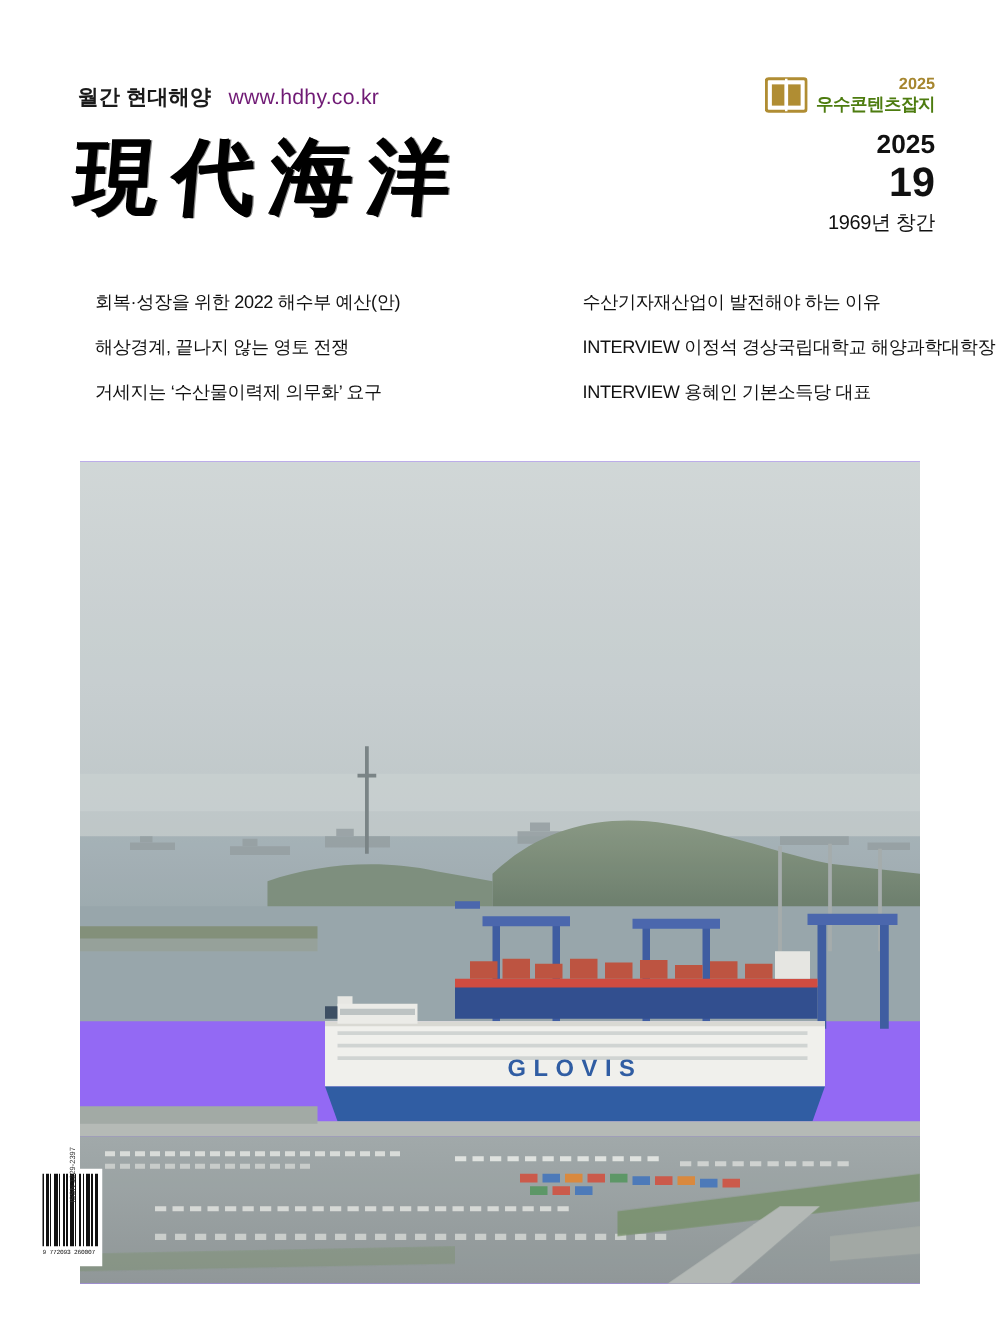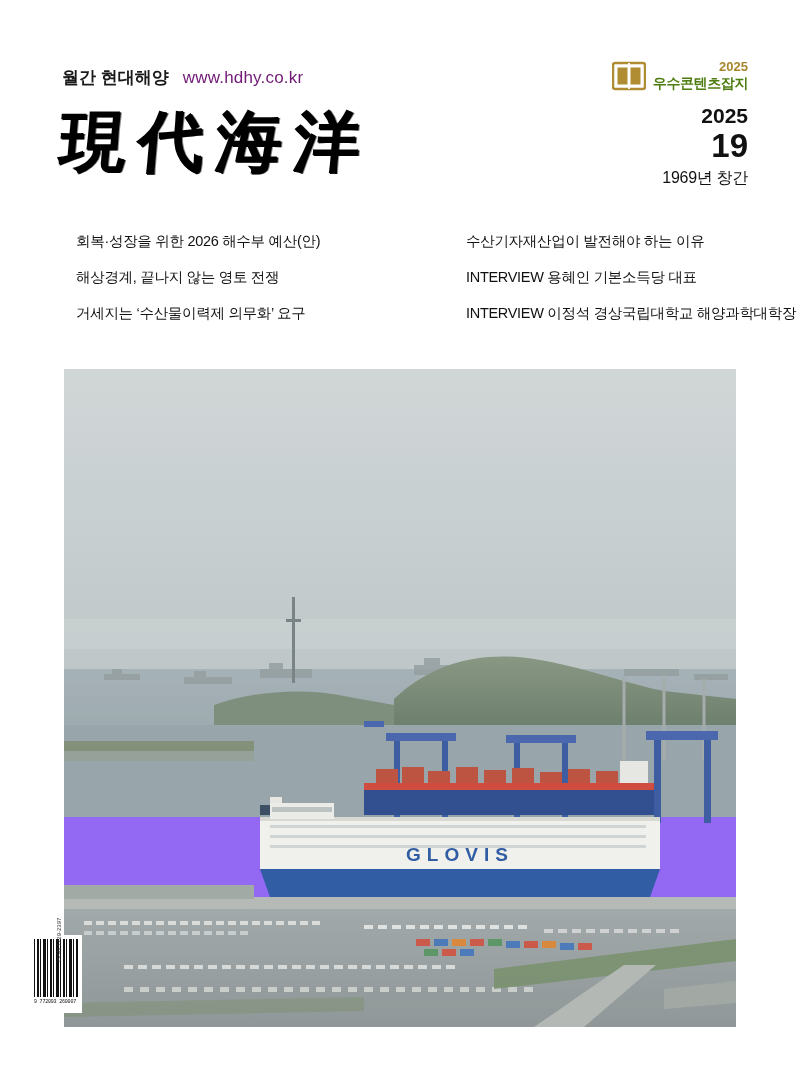--- a/index.html
+++ b/index.html
@@ -229,28 +229,28 @@
   </div>
 
   <div class="issue-block">
     <div class="issue-year">2025</div>
     <div class="issue-month">19</div>
     <div class="issue-founded">1969년 창간</div>
   </div>
 
   <div class="headlines">
     <div class="hl-col left">
-      <div class="hl-item">회복·성장을 위한 2026 해수부 예산(안)</div>
+      <div class="hl-item">회복·성장을 위한 2022 해수부 예산(안)</div>
       <div class="hl-item">해상경계, 끝나지 않는 영토 전쟁</div>
       <div class="hl-item">거세지는 ‘수산물이력제 의무화’ 요구</div>
     </div>
     <div class="hl-col right">
       <div class="hl-item">수산기자재산업이 발전해야 하는 이유</div>
+      <div class="hl-item">INTERVIEW 이정석 경상국립대학교 해양과학대학장</div>
       <div class="hl-item">INTERVIEW 용혜인 기본소득당 대표</div>
-      <div class="hl-item">INTERVIEW 이정석 경상국립대학교 해양과학대학장</div>
     </div>
   </div>
 
   <div class="photo">
     <svg width="672" height="658" viewBox="0 0 672 658" xmlns="http://www.w3.org/2000/svg">
       <defs>
         <linearGradient id="sky" x1="0" y1="0" x2="0" y2="1">
           <stop offset="0%" stop-color="#cfd6d6"></stop>
           <stop offset="55%" stop-color="#c4ccce"></stop>
           <stop offset="100%" stop-color="#b9c3c4"></stop>

